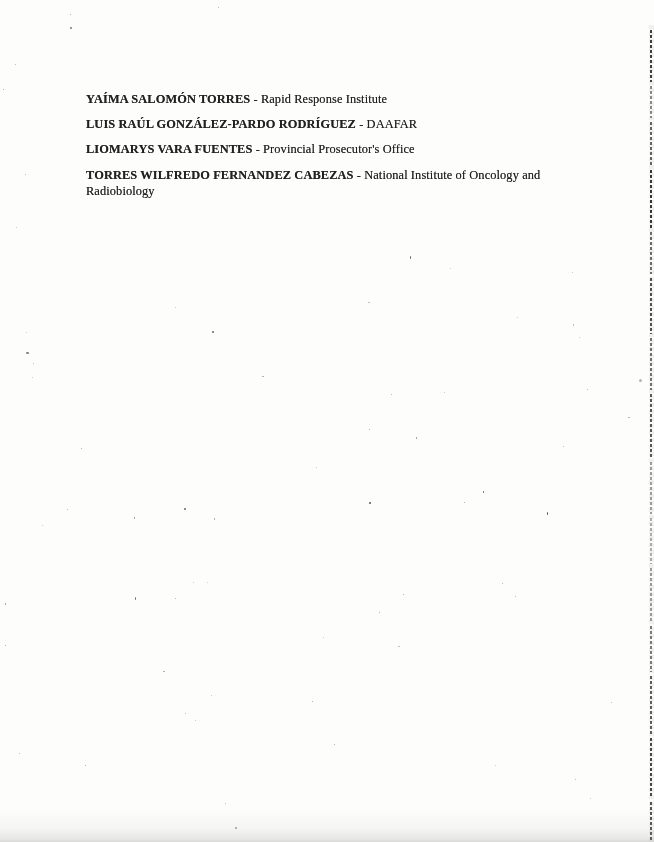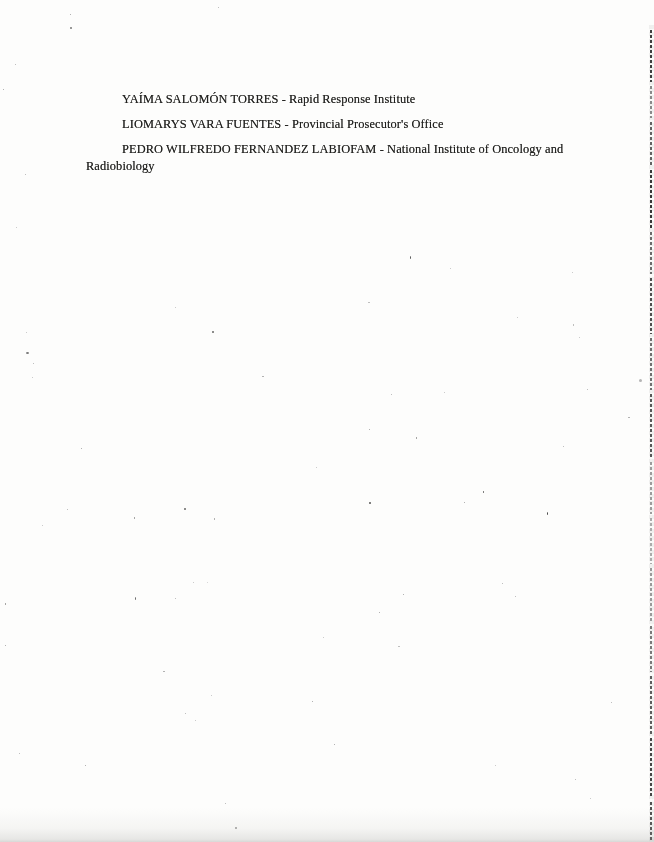--- a/index.html
+++ b/index.html
@@ -21,21 +21,21 @@
     width: 502px;
     color: #21211f;
   }
   p.entry {
     margin: 0 0 8.4px 0;
     font-size: 12.4px;
     line-height: 16.8px;
     letter-spacing: 0.1px;
     text-shadow: 0 0 0.5px rgba(45,45,42,0.65);
   }
-  p.entry .name { font-weight: normal; margin-left: 36px; }
+  p.entry .name { font-weight: bold; }
   p.entry--wrap { max-width: 478px; }
   p.entry--nowrap { white-space: nowrap; }
   
   .bottom-shade {
     position: absolute;
     left: 0; bottom: 0;
     width: 100%; height: 34px;
     background: linear-gradient(to bottom,
       rgba(170,170,164,0) 0%,
       rgba(170,170,164,0.10) 60%,
@@ -65,29 +65,32 @@
 <body>
 
 <div class="page" style="background: rgb(253, 253, 252);">
 
   <div class="doc" style="color: rgb(33, 33, 31);">
 
     <p class="entry">
       <span class="name">YAÍMA SALOMÓN TORRES</span><span class="sep"> - </span><span class="aff">Rapid Response Institute</span>
     </p>
 
+    <p class="entry">
+      <span class="name">LUIS RAÚL GONZÁLEZ-PARDO RODRÍGUEZ</span><span class="sep"> - </span><span class="aff">DAAFAR</span>
+    </p>
 
 
     <p class="entry">
       <span class="name">LIOMARYS VARA FUENTES</span><span class="sep"> - </span><span class="aff">Provincial Prosecutor's Office</span>
     </p>
 
 
     <p class="entry entry--wrap">
-      <span class="name">PEDRO WILFREDO FERNANDEZ LABIOFAM</span><span class="sep"> - </span><span class="aff">National Institute of Oncology and Radiobiology</span>
+      <span class="name">TORRES WILFREDO FERNANDEZ CABEZAS</span><span class="sep"> - </span><span class="aff">National Institute of Oncology and Radiobiology</span>
     </p>
 
 
 
   </div>
 
   <div class="edge-halo"></div>
   <div id="edge-layer">
       <div class="edge-seg" style="top: 30px; height: 52px; color: rgb(63, 63, 63);"></div>
       <div class="edge-seg" style="top: 86px; height: 32px; color: rgb(138, 138, 138);"></div>

